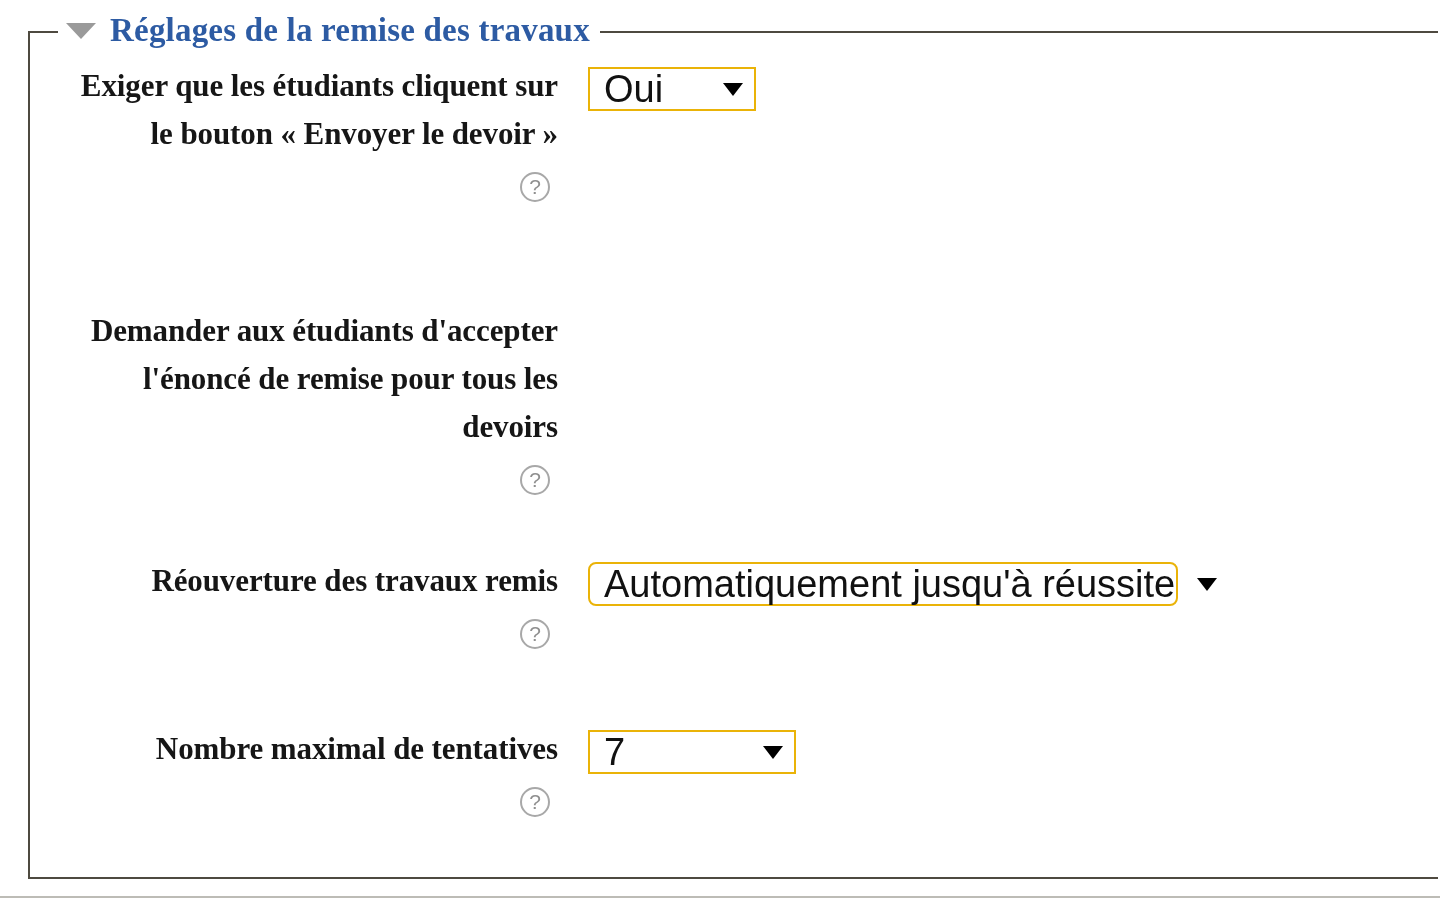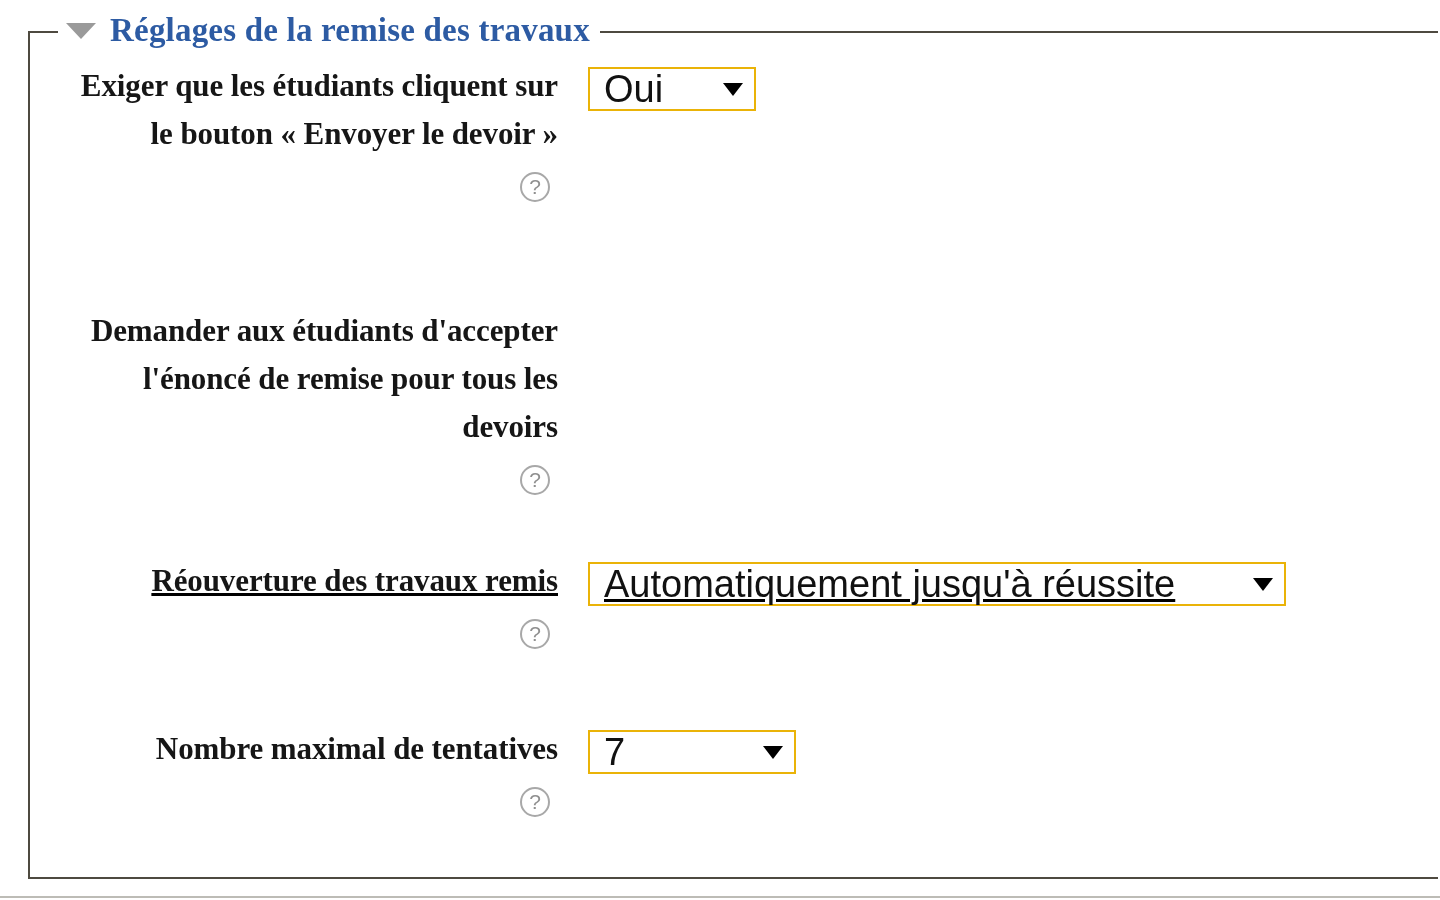--- a/index.html
+++ b/index.html
@@ -125,27 +125,27 @@
   .select-box .caret {
     width: 0;
     height: 0;
     border-left: 10px solid transparent;
     border-right: 10px solid transparent;
     border-top: 13px solid #000000;
     margin-left: 22px;
     flex: none;
   }
   .sel-small { width: 168px; }
-  .sel-wide  { width: 698px; }
+  .sel-wide  { width: 590px; border-radius: 8px; }
   .sel-med   { width: 208px; }
 
   
   #row-require-click   { left: 58px; top: 62px; }
   #row-statement       { left: 58px; top: 307px; }
-  #row-reopen          { left: 58px; top: 557px; text-decoration: underline; }
+  #row-reopen          { left: 58px; top: 557px; }
   #row-max-attempts    { left: 58px; top: 713px; margin-top: 12px; }
 
   
   #page-bottom-rule {
     position: absolute;
     left: 0;
     top: 896px;
     width: 1440px;
     height: 2px;
     background: #bdbcb6;

